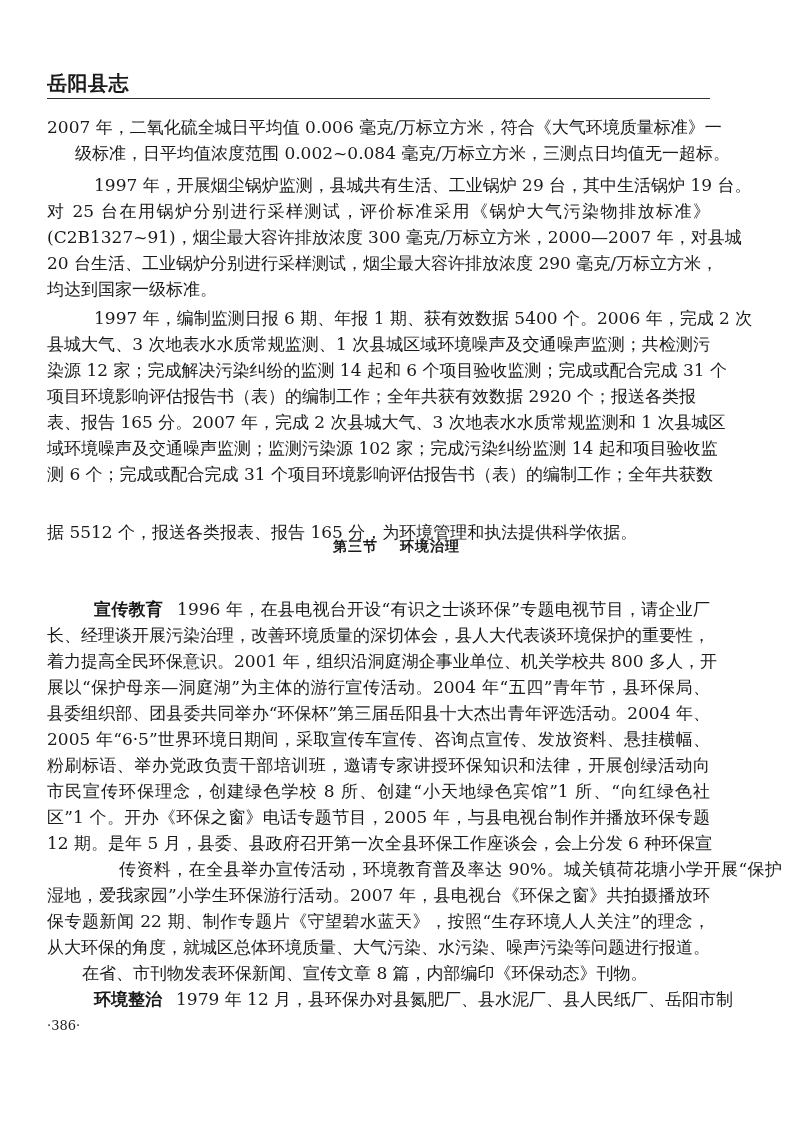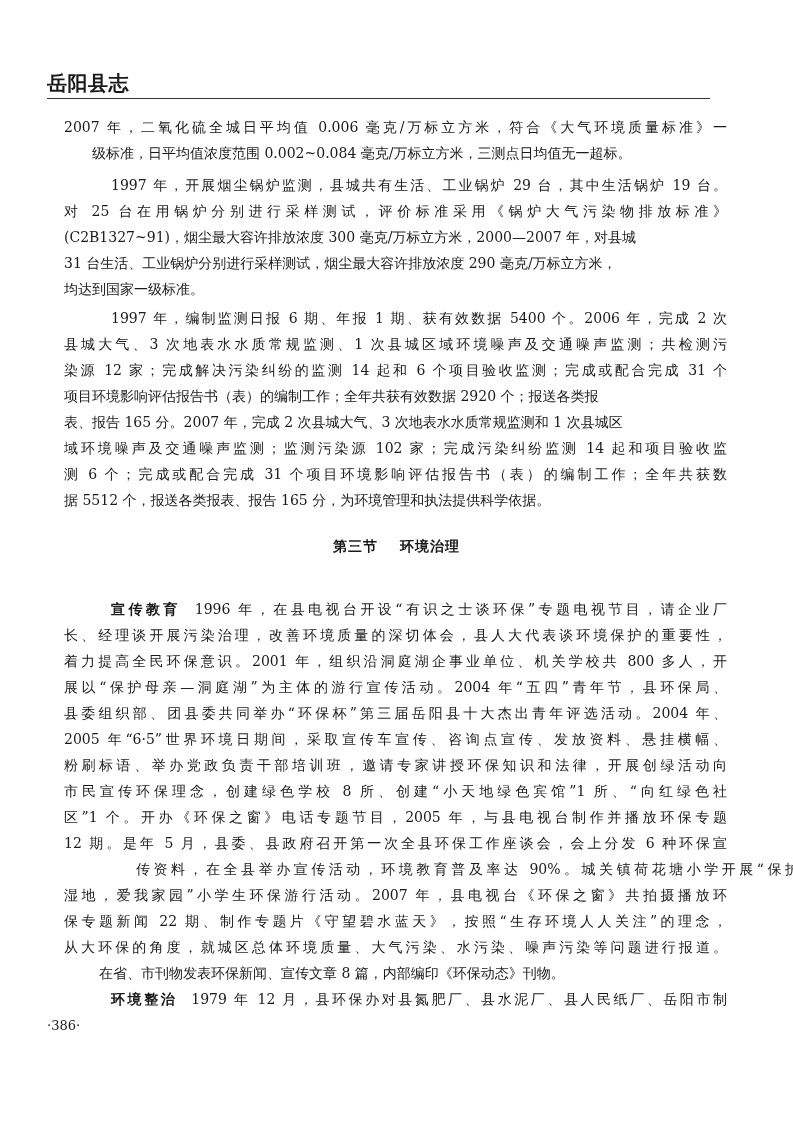--- a/index.html
+++ b/index.html
@@ -11,22 +11,22 @@
   .running-head {
     position: absolute; left: 47px; top: 70px;
     font-family: "DejaVu Sans", "Liberation Sans", sans-serif;
     font-weight: bold; font-size: 20px; letter-spacing: 0.5px;
   }
   .head-rule {
     position: absolute; left: 47px; top: 98px; width: 663px; height: 0;
     border-top: 1.3px solid #333;
   }
   .body-text {
-    position: absolute; left: 92px; width: 635px;
-    font-size: 14px;
+    position: absolute; left: 75px; width: 635px;
+    font-size: 17px;
   }
   .line {
     display: block; white-space: nowrap; height: 26px; line-height: 26px;
     text-align: justify; text-align-last: justify;
   }
   .line.last { text-align-last: left; }
   .line.indent { padding-left: 47px; box-sizing: border-box; }
   .line.flush { margin-left: -28px; }
   .section-title {
     position: absolute; left: 0; width: 793px; top: 538px; text-align: center;
@@ -48,33 +48,33 @@
 
 <div class="body-text" style="top:114px;">
   <span class="line flush" style="width: 663px;">2007 年，二氧化硫全城日平均值 0.006 毫克/万标立方米，符合《大气环境质量标准》一</span>
   <span class="line last">级标准，日平均值浓度范围 0.002~0.084 毫克/万标立方米，三测点日均值无一超标。</span>
 </div>
 
 <div class="body-text" style="top:172px;">
   <span class="line indent flush" style="width:663px">1997 年，开展烟尘锅炉监测，县城共有生活、工业锅炉 29 台，其中生活锅炉 19 台。</span>
   <span class="line flush" style="width: 663px;">对 25 台在用锅炉分别进行采样测试，评价标准采用《锅炉大气污染物排放标准》</span>
   <span class="line flush last" style="width: 663px;">(C2B1327~91)，烟尘最大容许排放浓度 300 毫克/万标立方米，2000—2007 年，对县城</span>
-  <span class="line flush last" style="width: 663px;">31 台生活、工业锅炉分别进行采样测试，烟尘最大容许排放浓度 290 毫克/万标立方米，</span>
+  <span class="line flush last" style="width: 663px;">20 台生活、工业锅炉分别进行采样测试，烟尘最大容许排放浓度 290 毫克/万标立方米，</span>
   <span class="line flush last" style="width: 663px;">均达到国家一级标准。</span>
 </div>
 
 <div class="body-text" style="top:305px;">
   <span class="line indent flush" style="width:663px">1997 年，编制监测日报 6 期、年报 1 期、获有效数据 5400 个。2006 年，完成 2 次</span>
   <span class="line flush" style="width: 663px;">县城大气、3 次地表水水质常规监测、1 次县城区域环境噪声及交通噪声监测；共检测污</span>
   <span class="line flush" style="width: 663px;">染源 12 家；完成解决污染纠纷的监测 14 起和 6 个项目验收监测；完成或配合完成 31 个</span>
   <span class="line flush last" style="width: 663px;">项目环境影响评估报告书（表）的编制工作；全年共获有效数据 2920 个；报送各类报</span>
   <span class="line flush last" style="width: 663px;">表、报告 165 分。2007 年，完成 2 次县城大气、3 次地表水水质常规监测和 1 次县城区</span>
   <span class="line flush" style="width: 663px;">域环境噪声及交通噪声监测；监测污染源 102 家；完成污染纠纷监测 14 起和项目验收监</span>
   <span class="line flush" style="width: 663px;">测 6 个；完成或配合完成 31 个项目环境影响评估报告书（表）的编制工作；全年共获数</span>
-  <span class="line flush last" style="width: 663px;">据 5512 个，报送各类报表、报告 165 分，为环境管理和执法提供科学依据。</span>
+  <span class="line flush last" style="width: 663px; margin-top: 32px;">据 5512 个，报送各类报表、报告 165 分，为环境管理和执法提供科学依据。</span>
 </div>
 
 <div class="section-title">
   <span>第三节</span><span class="gap"></span><span>环境治理</span>
 </div>
 
 <div class="body-text" style="top:596px;">
   <span class="line indent flush" style="width:663px"><span class="lead">宣传教育</span><span class="lead-gap"></span><span>1996 年，在县电视台开设“有识之士谈环保”专题电视节目，请企业厂</span></span>
   <span class="line flush" style="width: 663px;">长、经理谈开展污染治理，改善环境质量的深切体会，县人大代表谈环境保护的重要性，</span>
   <span class="line flush" style="width: 663px;">着力提高全民环保意识。2001 年，组织沿洞庭湖企事业单位、机关学校共 800 多人，开</span>

